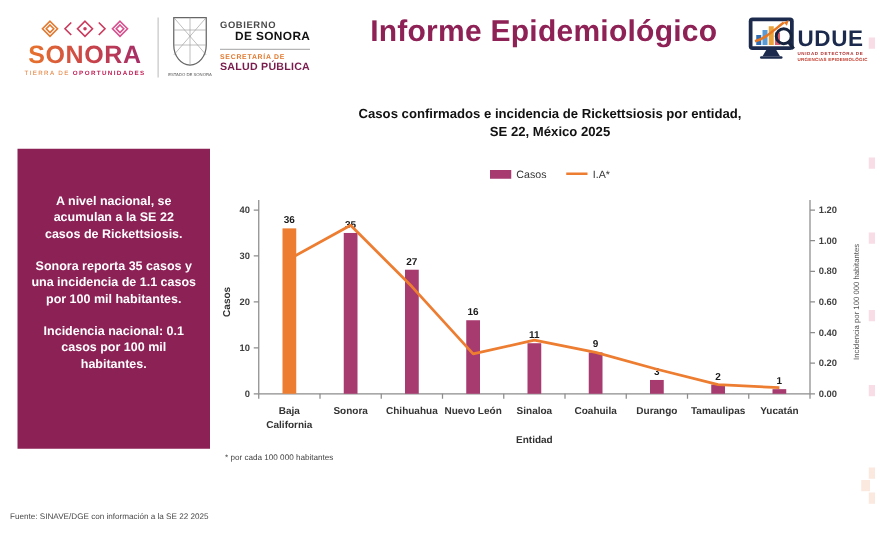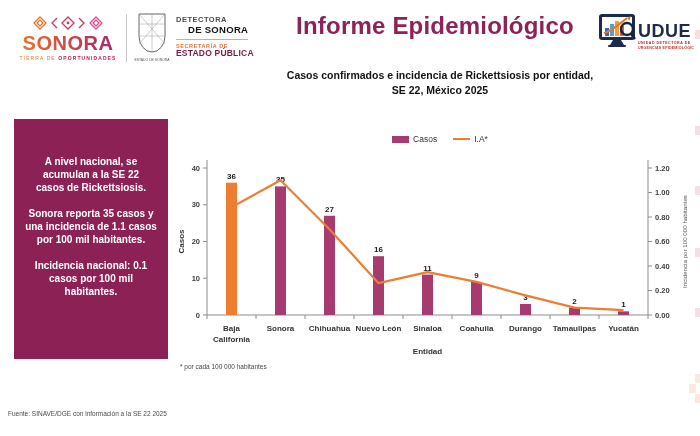--- a/index.html
+++ b/index.html
@@ -19,21 +19,21 @@
                 color:#8E2155; font-weight:bold; font-size:24px; line-height:1.12; letter-spacing:.2px; }
 
   
   .sidebar { position:absolute; left:14px; top:119px; width:154px; height:240px; background:#8C2156;
              color:#fff; text-align:center; padding:36px 10px 0 10px; }
   .sidebar p { font-size:10px; font-weight:bold; line-height:1.3; }
   .sidebar .big { font-size:42px; font-weight:bold; line-height:1.05; letter-spacing:1px; }
   .sidebar .gap { height:13px; }
 
   
-  .chart-title { position:absolute; left:200px; top:68px; width:480px; text-align:center;
+  .chart-title { position:absolute; left:200px; top:84px; width:480px; text-align:center;
                  font-size:10.5px; font-weight:bold; color:#111; line-height:1.4; }
   .legend { position:absolute; left:200px; top:134px; width:480px; display:flex;
             justify-content:center; gap:16px; align-items:center; }
   .legend-item { display:flex; align-items:center; gap:4px; font-size:8.5px; color:#333; }
   .swatch { width:17px; height:7px; background:#A73A6E; display:inline-block; }
   .line-swatch { width:17px; height:2.5px; background:#ED7D31; display:inline-block; }
   #chart-svg { position:absolute; left:175px; top:150px; }
   .footnote { position:absolute; left:180px; top:363px; font-size:6.5px; color:#444; }
   .source { position:absolute; left:8px; top:410px; font-size:6.5px; color:#4a4a4a; }
 
@@ -72,25 +72,25 @@
 
   <div class="hdr-divider"></div>
 
   <svg width="36" height="52" style="position:absolute;left:134px;top:12px;" viewBox="0 0 36 52">
     <path d="M5 2 h26 v22 a13 16 0 0 1 -13 16 a13 16 0 0 1 -13 -16 Z" fill="#fff" stroke="#666" stroke-width="1"></path>
     <path d="M5 12 h26 M5 24 h26 M18 2 v38 M5 2 l26 30 M31 2 l-26 30" stroke="#999" stroke-width="0.5" fill="none"></path>
     <text x="18" y="49" text-anchor="middle" font-size="3.4" fill="#555">ESTADO DE SONORA</text>
   </svg>
 
   <div class="gob-block">
-    <div class="gob-l1">DETECTORA</div>
+    <div class="gob-l1">GOBIERNO</div>
     <div class="gob-l2">DE SONORA</div>
     <div class="gob-rule"></div>
     <div class="gob-l3">SECRETARÍA DE</div>
-    <div class="gob-l4">ESTADO PÚBLICA</div>
+    <div class="gob-l4">SALUD PÚBLICA</div>
   </div>
 
   <div class="main-title">
     <div>Informe Epidemiológico</div>
   </div>
 
   <svg width="96" height="48" style="position:absolute;left:598px;top:12px;" viewBox="0 0 96 48">
     <g>
       <rect x="1" y="2" width="36" height="26" rx="3" fill="#1C2B4D"></rect>
       <rect x="4" y="5" width="30" height="20" fill="#fff"></rect>

